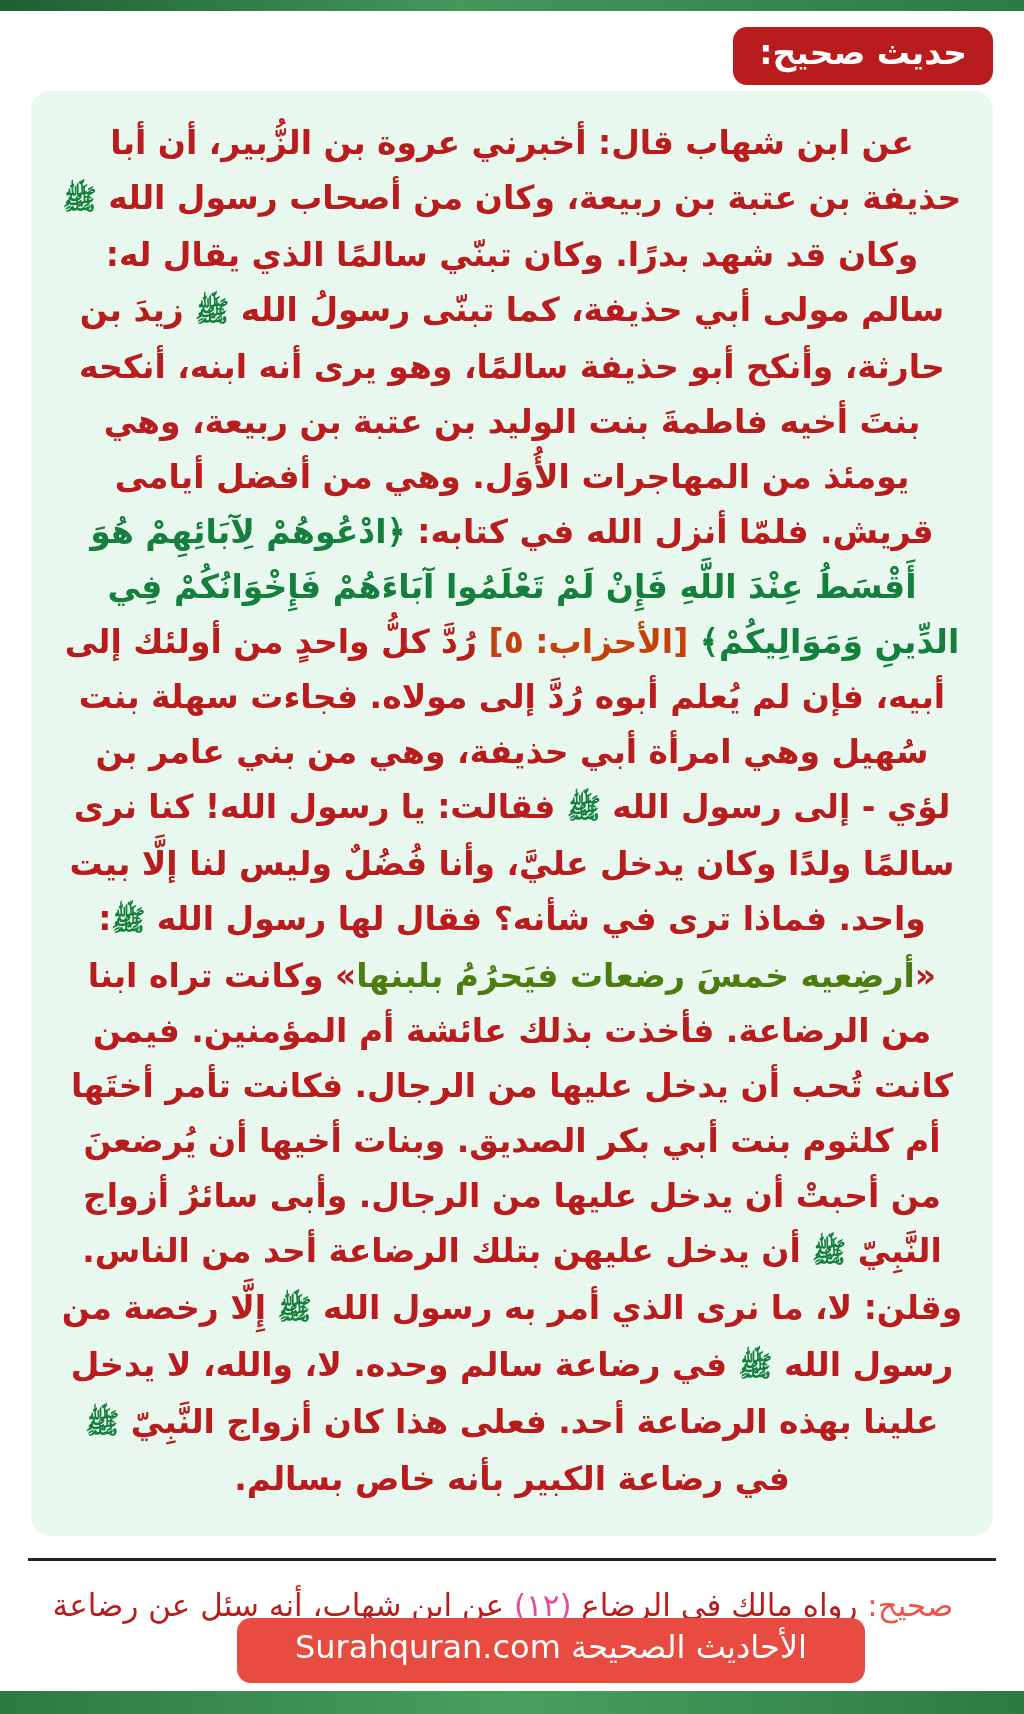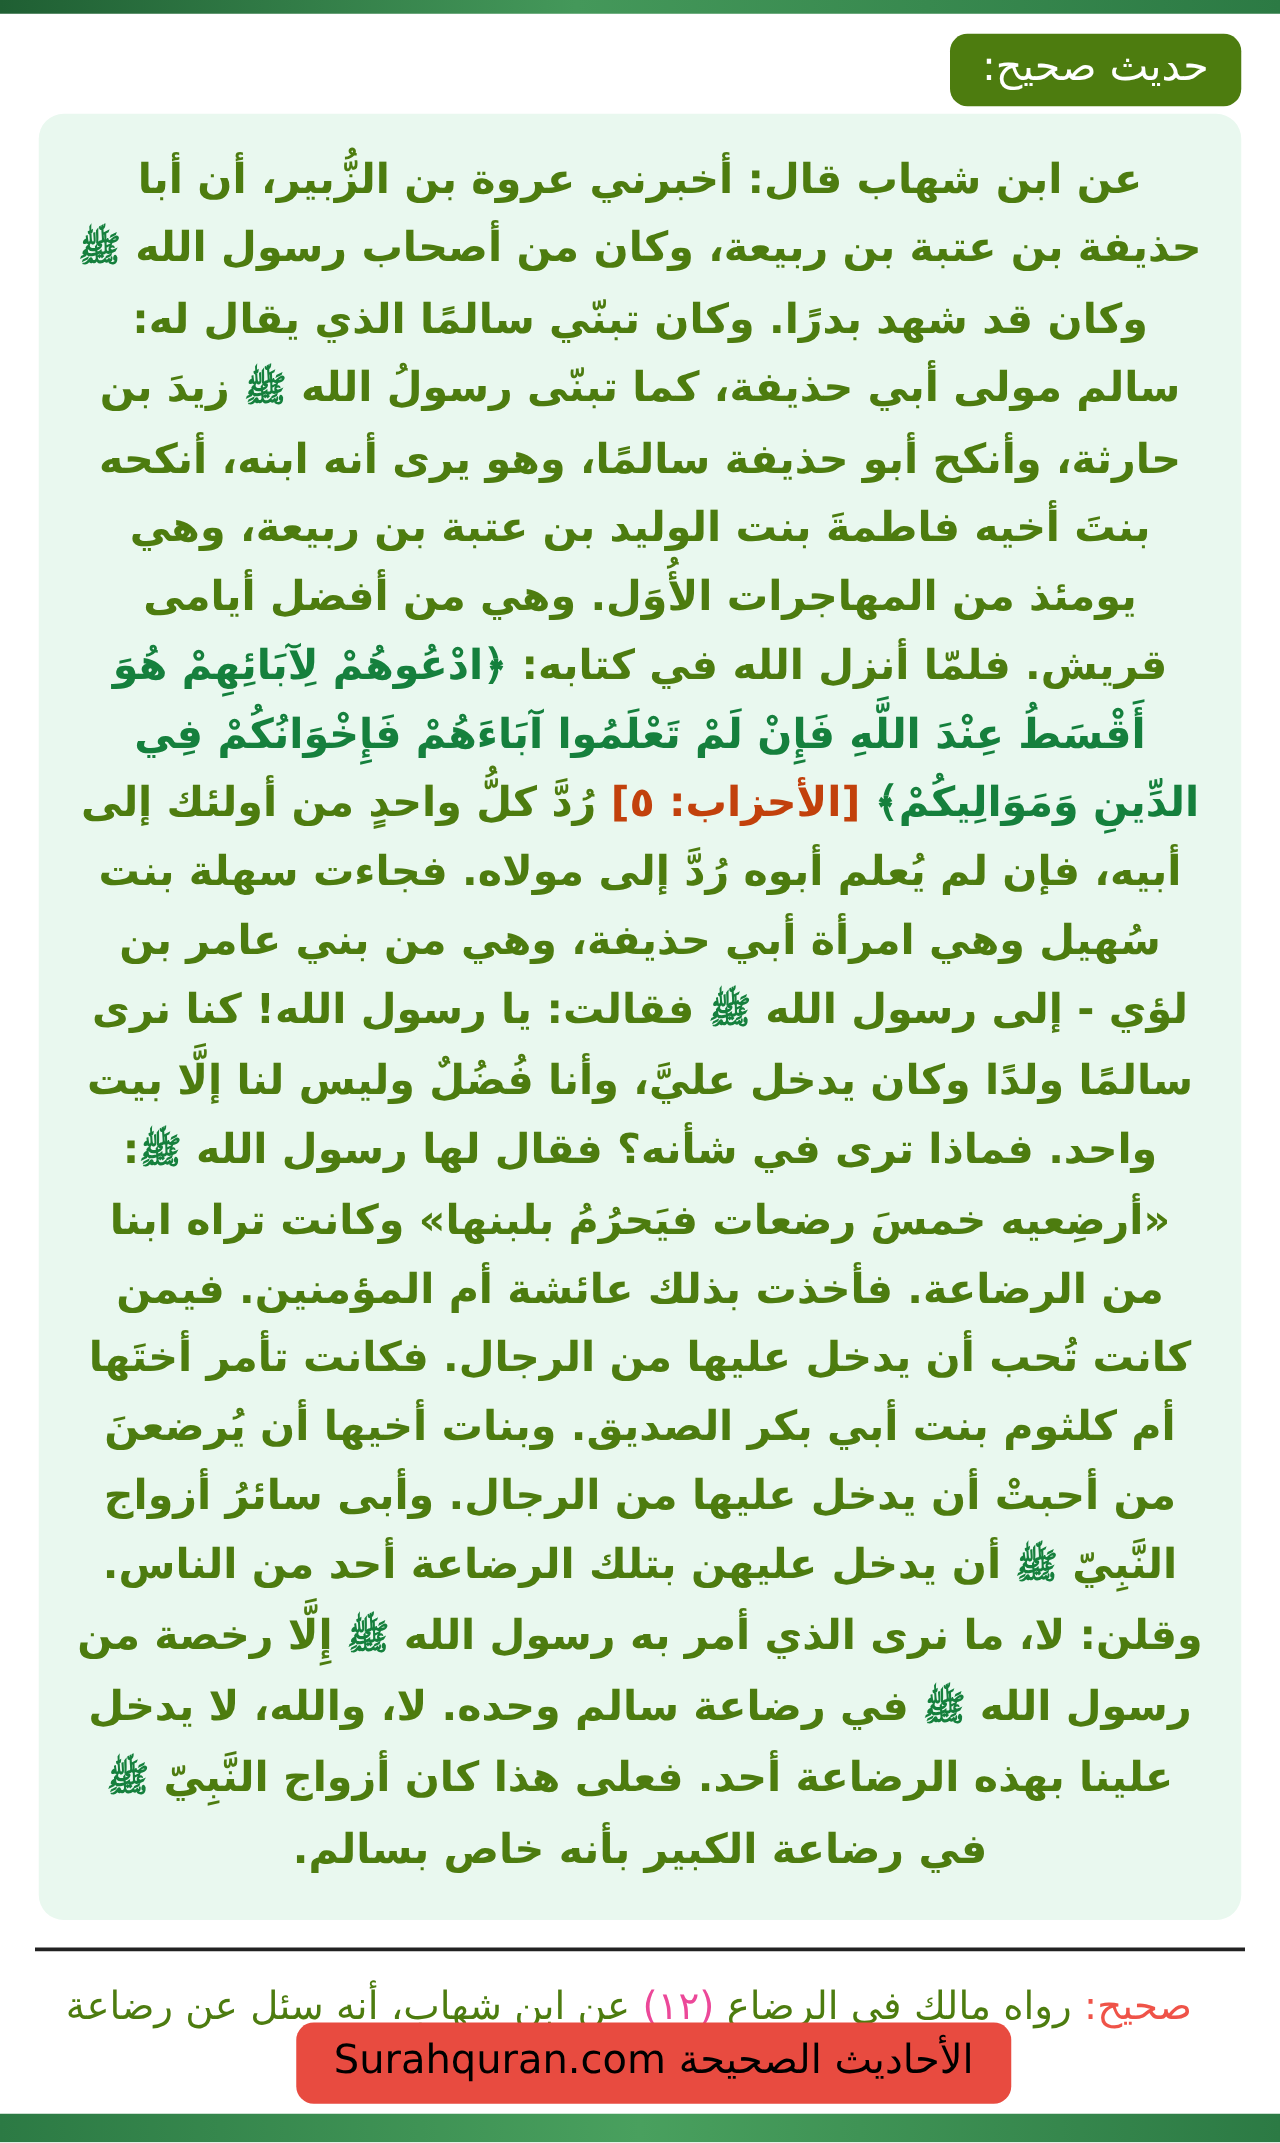--- a/index.html
+++ b/index.html
@@ -4,45 +4,45 @@
 <style>
   html,body { margin:0; padding:0; background:#ffffff; font-family:"DejaVu Sans", sans-serif; }
   .page { position:relative; width:1024px; height:1714px; margin:0 auto; background:#ffffff; overflow:hidden; }
 
   .top-bar { position:absolute; top:0; left:0; right:0; height:11px;
              background:linear-gradient(90deg,#1f5f33,#44985a 45%,#2c7a44); }
   .bottom-bar { position:absolute; bottom:0; left:0; right:0; height:23px;
              background:linear-gradient(90deg,#2c7a44,#49a05e 50%,#2c7a44); }
 
   .badge-row { padding:27px 31px 0 0; display:flex; justify-content:flex-end; }
-  .badge { background:#4d7c0f; color:#ffffff; font-size:33px; font-weight:normal;
+  .badge { background:#b91c1c; color:#ffffff; font-size:33px; font-weight:bold;
            padding:6px 26px 13px; border-radius:14px; direction:rtl; }
 
   .hadith-box { margin:6px 31px 0; background:#e9f8ef; border-radius:20px;
                 padding:24px 30px 30px; box-sizing:border-box;
                 direction:rtl; text-align:center;
                 font-size:33px; font-weight:bold; line-height:55px; color:#3a423c; }
 
   .seg { white-space:pre-wrap; }
-  .seg-body  { color:#4d7c0f; }
+  .seg-body  { color:#b91c1c; }
   .seg-saw   { color:#15803d; font-size:0.85em; }
   .seg-quran { color:#15803d; }
   .seg-ref   { color:#c2410c; }
   .seg-quote { color:#4d7c0f; }
   .seg-grade { color:#ef5348; font-weight:normal; }
   .seg-num   { color:#ec4899; }
 
   .divider { margin:22px 28px 0; border:none; border-top:3px solid #222222; height:0; }
 
   .source { margin:16px 58px 0 40px; direction:rtl; text-align:center;
             font-size:31px; font-weight:normal; line-height:56px; color:#3f3f3f; }
 
   .footer-banner { position:absolute; bottom:31px; left:237px;
-                   background:#e84b40; color:#000000; border-radius:14px;
-                   padding:10px 30px 17px; font-size:32px; direction:rtl; cursor:pointer; }
+                   background:#e84b40; color:#ffffff; border-radius:14px;
+                   padding:10px 58px 17px; font-size:32px; direction:rtl; cursor:pointer; }
 </style>
 </head>
 <body>
 
 <div class="page">
 
   <div class="top-bar"></div>
 
   <div class="badge-row">
     <div class="badge">حديث صحيح:</div>

